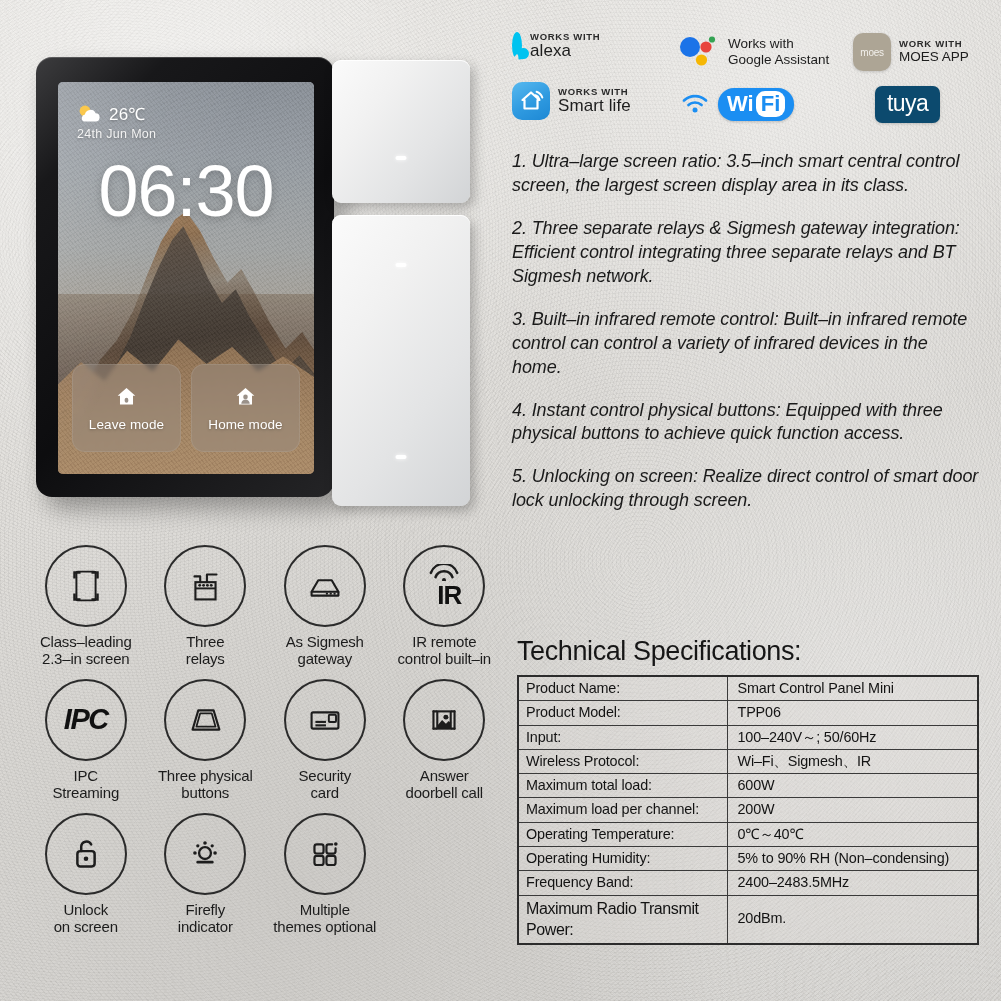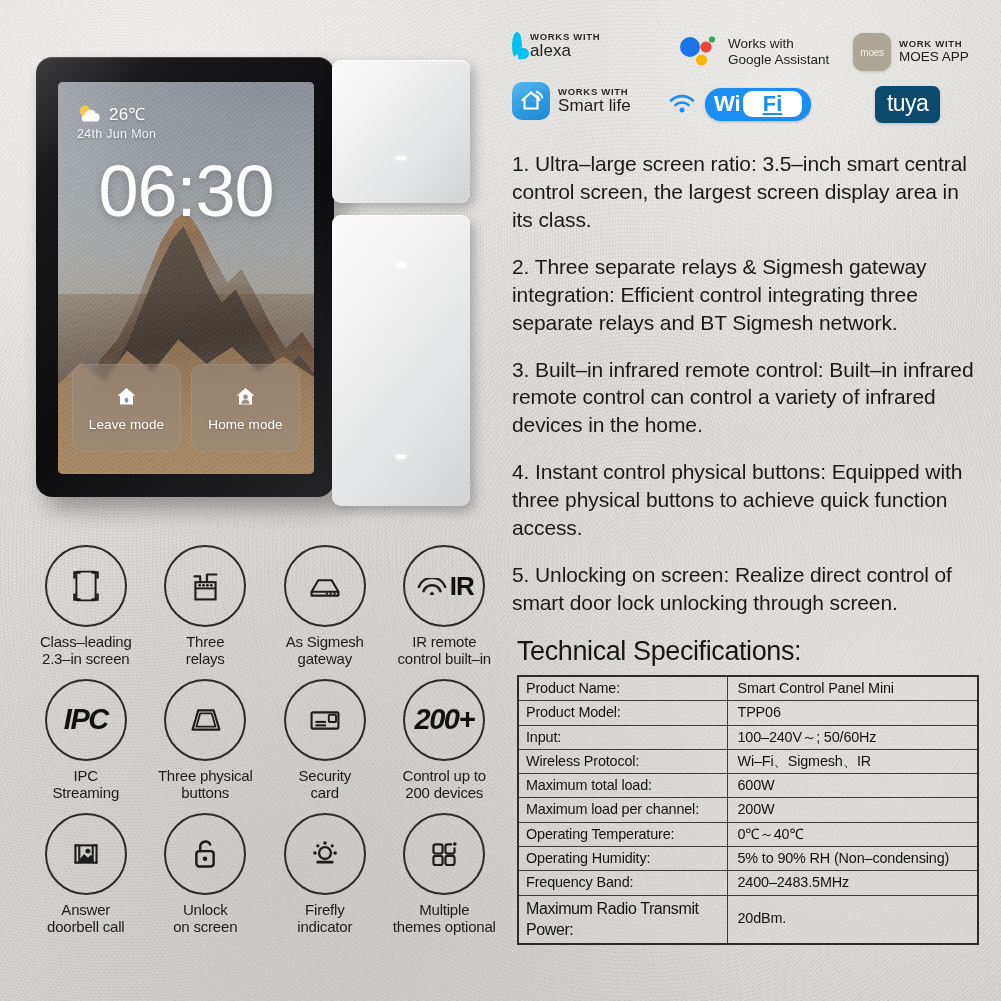--- a/index.html
+++ b/index.html
@@ -245,37 +245,36 @@
   #badge-smartlife { left: 4px; top: 52px; }
   .sl-tile {
     width: 38px; height: 38px; border-radius: 10px;
     background: linear-gradient(150deg, #57b9ef 0%, #2f9ae0 55%, #1d88d4 100%);
     position: relative;
   }
   
   #badge-google { left: 168px; top: 4px; }
   .g-dots { width: 44px; height: 36px; position: relative; }
   
-  #badge-wifi { left: 159px; top: 58px; }
+  #badge-wifi { left: 172px; top: 58px; }
   .wifi-pill {
     background: #1b8ef2;
     color: #ffffff;
     border-radius: 16px;
     padding: 3px 9px 4px 9px;
     font-size: 22px;
     font-weight: bold;
     letter-spacing: 0px;
     display: flex; align-items: center; gap: 2px;
     box-shadow: 0 1px 3px rgba(0,0,0,0.2);
   }
   .wifi-pill .fi-box {
     background: #ffffff; color: #1b8ef2;
-    border-radius: 9px; padding: 0 20px;
+    border-radius: 9px; padding: 0 5px;
     display: inline-block;
-    text-decoration: underline;
   }
   
   #badge-moes { left: 345px; top: 3px; }
   .moes-tile {
     width: 38px; height: 38px; border-radius: 10px;
     background: linear-gradient(145deg, #b9b2a5 0%, #a79f91 60%, #9b9punk 100%);
     background-color: #ada595;
     display: flex; align-items: center; justify-content: center;
     color: #f2f0ec; font-size: 10px; letter-spacing: -0.3px;
     box-shadow: 0 1px 3px rgba(0,0,0,0.16);
@@ -293,25 +292,26 @@
     box-shadow: 0 1px 3px rgba(0,0,0,0.18);
   }
 
   
   #features {
     position: absolute;
     left: 512px; top: 150px;
     width: 470px;
   }
   .feature-para {
-    font-size: 21px;
+    font-size: 18px;
     line-height: 1.33;
     color: #1a1a1a;
     margin-bottom: 19px;
     letter-spacing: -0.1px;
+    font-style: italic;
   }
 
   
   #icon-grid {
     position: absolute;
     left: 26px; top: 545px;
     width: 478px;
     display: grid;
     grid-template-columns: repeat(4, 1fr);
     row-gap: 11px;
@@ -335,21 +335,21 @@
     white-space: pre-line;
     letter-spacing: -0.2px;
   }
   .icon-text-glyph {
     font-size: 29px;
     font-weight: bold;
     font-style: italic;
     letter-spacing: -1.5px;
     color: #111111;
   }
-  .ir-stack { display:flex; flex-direction:row; align-items:center; gap:1px; }
+  .ir-stack { display:flex; flex-direction:column; align-items:flex-end; gap:1px; }
   .ir-label { font-size: 26px; font-weight: bold; letter-spacing: -1px; color: #111; line-height: 1; }
 
   
   #spec-section {
     position: absolute;
     left: 517px; top: 636px;
     width: 462px;
   }
   #spec-title {
     font-size: 27px;
@@ -602,27 +602,20 @@
           <rect x="10" y="16" width="28" height="17" rx="1.6" fill="none" stroke="#1d1d1d" stroke-width="2.2"></rect>
           <rect x="28" y="18.5" width="7.5" height="7.5" rx="1" fill="none" stroke="#1d1d1d" stroke-width="2"></rect>
           <line x1="14" y1="26" x2="25" y2="26" stroke="#1d1d1d" stroke-width="2.2"></line>
           <line x1="14" y1="29.6" x2="25" y2="29.6" stroke="#1d1d1d" stroke-width="2.2"></line>
         </svg>
       </div>
       <div class="icon-caption">Security
 card</div>
     </div>
 
-    <div class="icon-cell">
-      <div class="icon-circle">
-        <span class="icon-text-glyph">200+</span>
-      </div>
-      <div class="icon-caption">Control up to
-200 devices</div>
-    </div>
 
     <div class="icon-cell">
       <div class="icon-circle">
         <svg viewBox="0 0 48 48" width="46" height="46">
           <path d="M13 15v18M35 15v18" fill="none" stroke="#1d1d1d" stroke-width="2.2" stroke-linecap="round"></path>
           <path d="M13 15h3M13 33h3M35 15h-3M35 33h-3" stroke="#1d1d1d" stroke-width="2.2" stroke-linecap="round"></path>
           <rect x="17" y="15" width="14" height="18" fill="none" stroke="#1d1d1d" stroke-width="2.2"></rect>
           <path d="M17 30l5-6 4 4 3-3 2 2v6H17z" fill="#1d1d1d"></path>
           <circle cx="26" cy="21" r="2.6" fill="#1d1d1d"></circle>
         </svg>

